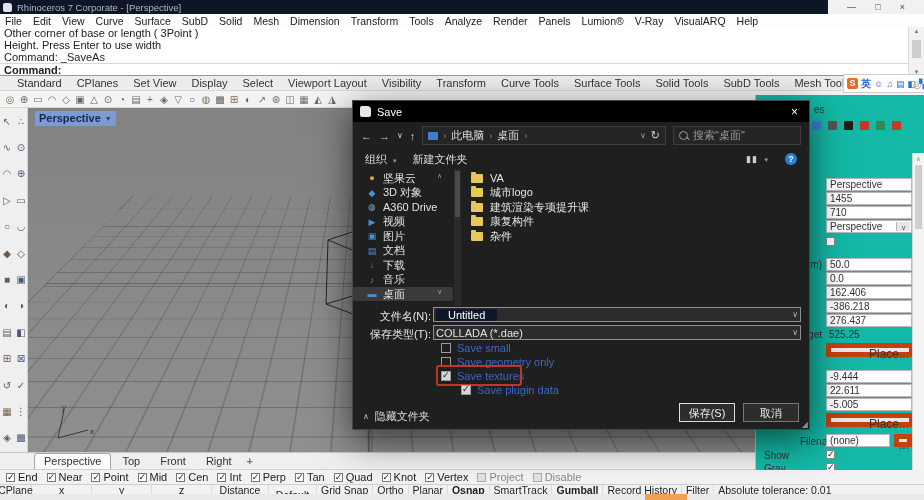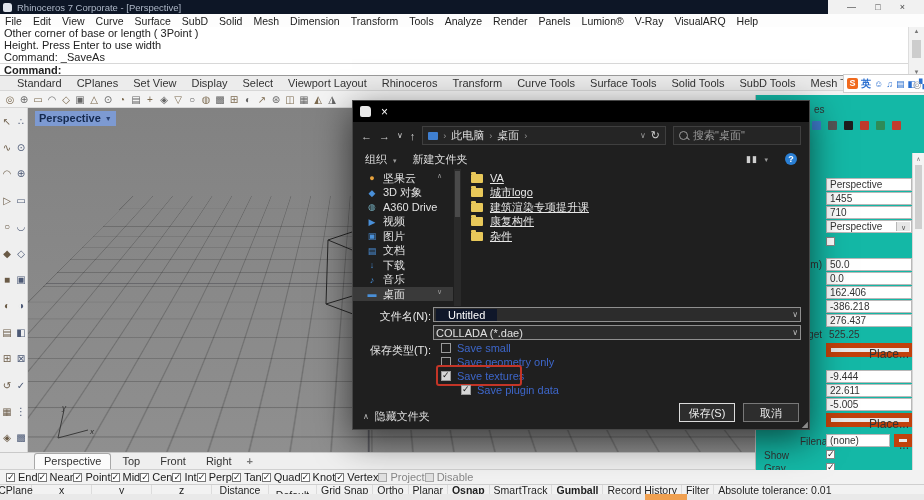--- a/index.html
+++ b/index.html
@@ -92,21 +92,21 @@
   .dlg-cmdrow .ddc{font-size:7px;color:#9a9a9a;margin-left:3px;}
   .viewtoggle{margin-left:auto;color:#cfcfcf;letter-spacing:1px;font-size:9px;}
   .helpc{width:12px;height:12px;border-radius:50%;background:#2a7fd4;color:#fff;font-size:9px;font-weight:bold;text-align:center;line-height:12px;}
   .dlg-body{position:absolute;left:0;top:68px;right:0;height:137px;}
   .side-item{position:absolute;left:0;width:100px;height:14px;display:flex;align-items:center;gap:6px;padding-left:14px;box-sizing:border-box;white-space:nowrap;color:#e2e2e2;}
   .side-item.sel{background:#3a3a3a;}
   .sic{font-size:9px;width:10px;text-align:center;}
   .side-chev{position:absolute;left:84px;color:#9a9a9a;font-size:7px;}
   .vsplit{position:absolute;left:101px;top:0;bottom:0;width:7px;background:#2a2a2a;}
   .vsplit .thumb{position:absolute;left:1px;top:2px;width:5px;height:46px;background:#4a4a4a;}
-  .folder-item{position:absolute;left:118px;height:14px;display:flex;align-items:center;gap:7px;white-space:nowrap;color:#e6e6e6;text-decoration:underline;}
+  .folder-item{position:absolute;left:118px;height:14px;display:flex;align-items:center;gap:7px;white-space:nowrap;color:#e6e6e6;}
   .fico{width:12px;height:9px;background:#e8c85a;border-radius:1px;position:relative;}
   .fico::before{content:"";position:absolute;top:-2px;left:0;width:5px;height:2px;background:#e8c85a;border-radius:1px 1px 0 0;}
   .frow-label{position:absolute;width:72px;text-align:right;color:#e8e8e8;}
   .ffield{position:absolute;left:80px;width:368px;height:15px;background:#2c2c2c;border:1px solid #8f8f8f;box-sizing:border-box;display:flex;align-items:center;padding:0 2px;color:#e0e0e0;}
   .ffield .chev{margin-left:auto;color:#bbb;font-size:8px;}
   .selblue{background:#0f172a;color:#fff;padding:0 12px;}
   .opt{position:absolute;left:88px;height:12px;display:flex;align-items:center;gap:6px;color:#3d66c9;}
   .dcb{width:10px;height:10px;background:#1f1f1f;border:1px solid #9a9a9a;position:relative;box-sizing:border-box;}
   .dcb.checked{background:#d6d6d6;}
   .dcb.checked::after{content:"✓";position:absolute;left:0;top:-2px;font-size:9px;color:#1a1a1a;}
@@ -119,21 +119,21 @@
   .dbtn.normal{left:390px;border:1px solid #787878;}
   .grip{position:absolute;right:1px;bottom:0;color:#8a8a8a;font-size:8px;}
 
   
   .vptabs{left:0;top:452px;width:755px;height:17px;background:#efefef;border-top:1px solid #c9c9c9;display:flex;align-items:flex-end;gap:2px;padding-left:34px;box-sizing:border-box;font-size:11px;color:#333;}
   .vtab{padding:1px 9px 2px 9px;}
   .vtab.active{background:#fbfbfb;border:1px solid #a8a8a8;border-bottom:none;border-radius:3px 3px 0 0;}
   .pan-ico{color:#777;font-weight:bold;margin-left:4px;padding-bottom:2px;}
 
   
-  .osnaprow{left:0;top:469px;width:924px;height:15px;background:#f2f2f2;border-top:1px solid #d0d0d0;display:flex;align-items:center;gap:0;padding-left:6px;box-sizing:border-box;}
+  .osnaprow{left:0;top:469px;width:924px;height:15px;background:#f2f2f2;border-top:1px solid #d0d0d0;display:flex;align-items:center;gap:9px;padding-left:6px;box-sizing:border-box;}
   .os{display:flex;align-items:center;gap:3px;}
   .cb{width:9px;height:9px;background:#fff;border:1px solid #777;position:relative;box-sizing:border-box;}
   .cb.checked::after{content:"✓";position:absolute;left:0;top:-2px;font-size:9px;color:#222;}
   .os.dim .cb{background:#e2e2e2;border-color:#a8a8a8;}
   .os.dim .osl{color:#888;}
 
   
   .statusbar{left:0;top:484px;width:924px;height:10px;background:#f2f2f2;border-top:1px solid #cfcfcf;display:flex;align-items:center;font-size:10.5px;color:#222;box-sizing:border-box;}
   .sc{border-right:1px solid #dcdcdc;text-align:center;height:100%;display:flex;align-items:center;justify-content:center;gap:4px;padding:0 4px;box-sizing:border-box;white-space:nowrap;}
   .sc.b{font-weight:bold;}
@@ -190,21 +190,21 @@
     <span class="dn">▼</span>
   </div>
 
   <div class="abs tabsrow">
     <span class="ttab">Standard</span>
     <span class="ttab">CPlanes</span>
     <span class="ttab">Set View</span>
     <span class="ttab">Display</span>
     <span class="ttab">Select</span>
     <span class="ttab">Viewport Layout</span>
-    <span class="ttab">Rhinoceros</span>
+    <span class="ttab">Visibility</span>
     <span class="ttab">Transform</span>
     <span class="ttab">Curve Tools</span>
     <span class="ttab">Surface Tools</span>
     <span class="ttab">Solid Tools</span>
     <span class="ttab">SubD Tools</span>
     <span class="ttab">Mesh Tools</span>
     <span class="ttab">Render Tools</span>
   </div>
   <span class="abs overlay-tab">y All</span>
   <span class="abs gear">◎</span>
@@ -343,20 +343,21 @@
 
     <div class="pscroll">
       <span class="up">∧</span>
       <span class="thumb"></span>
     </div>
   </div>
 
   <div class="abs dialog">
     <div class="dlg-title">
       <span class="ric"></span>
+      <span class="t">Save</span>
       <span class="dlg-close">×</span>
     </div>
     <div class="dlg-nav">
       <span class="nav-a">←</span>
       <span class="nav-a">→</span>
       <span class="nav-a" style="font-size:8px;">∨</span>
       <span class="nav-a">↑</span>
       <span class="addr">
         <span class="pc-ico"></span>
         <span class="sep">›</span>
@@ -448,21 +449,21 @@
         <span class="fico"></span>
         <span>杂件</span>
       </div>
     </div>
 
     <span class="frow-label" style="left:6px;top:208px;">文件名(N):</span>
     <span class="ffield" style="top:206px;">
       <span class="selblue">Untitled</span>
       <span class="chev">∨</span>
     </span>
-    <span class="frow-label" style="left:6px;top:242px;">保存类型(T):</span>
+    <span class="frow-label" style="left:6px;top:226px;">保存类型(T):</span>
     <span class="ffield" style="top:224px;">
       <span>COLLADA (*.dae)</span>
       <span class="chev">∨</span>
     </span>
 
     <div class="opt" style="top:241px;">
       <span class="dcb"></span>
       <span>Save small</span>
     </div>
     <div class="opt" style="top:255px;">

